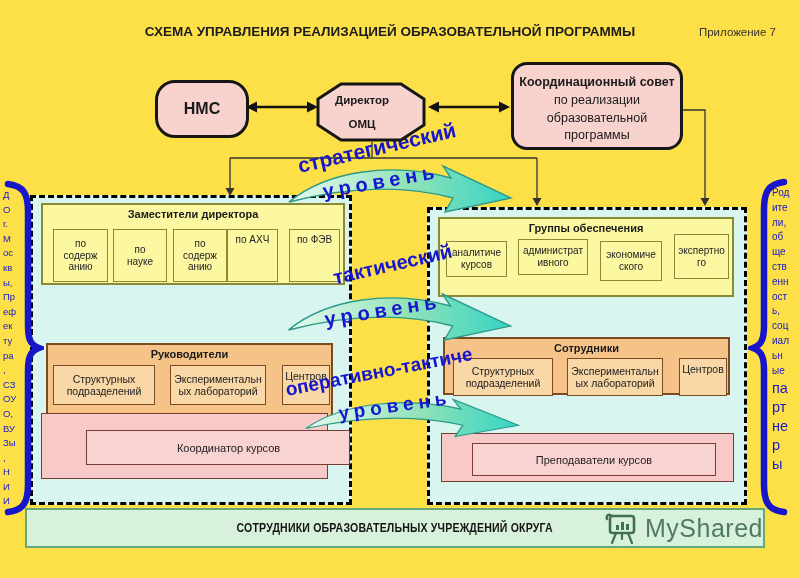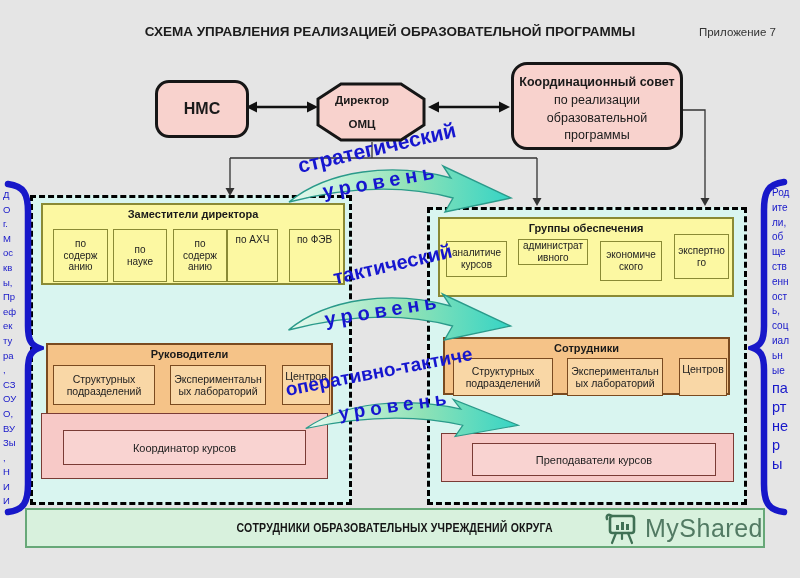--- a/index.html
+++ b/index.html
@@ -1,27 +1,27 @@
 <!DOCTYPE html>
 <html><head>
 <meta charset="utf-8">
 <style>
   html,body{margin:0;padding:0;background:#fff;}
-  #canvas{position:relative;width:800px;height:578px;background:#e5e5e5;overflow:hidden;
+  #canvas{position:relative;width:800px;height:578px;background:#fde047;overflow:hidden;
           font-family:"Liberation Sans",sans-serif;color:#1a1a1a;}
   .abs{position:absolute;}
   .preline{white-space:pre-line;}
 
   
   .page-title{left:70px;right:90px;top:24px;text-align:center;font-size:13.5px;font-weight:bold;color:#1c1c1c;}
   .annex{right:24px;top:26px;font-size:11.5px;color:#333;}
 
   
   .pinknode{background:#f8d2cd;border:3px solid #161616;}
-  .nms{left:155px;top:80px;width:88px;height:52px;border-radius:14px;
+  .nms{left:155px;top:80px;width:88px;height:52px;border-radius:20px;
        display:flex;align-items:center;justify-content:center;font-size:16px;font-weight:bold;}
   .director-wrap{left:316px;top:82px;width:110px;height:60px;}
   .director-text{left:316px;top:82px;width:92px;height:60px;display:flex;align-items:center;justify-content:center;
        text-align:center;font-size:11.5px;font-weight:bold;line-height:24px;}
   .council{left:511px;top:62px;width:172px;height:88px;border-radius:16px;box-sizing:border-box;
        padding:9px 0;text-align:center;font-size:12.5px;line-height:1.42;}
   .council b{font-weight:bold;}
 
   
   .zone{background:#d9f5f0;border:3px dashed #000;box-sizing:border-box;}
@@ -114,30 +114,30 @@
     <div class="grp orange" style="left:13px;top:117px;width:287px;height:76px;margin-top:28px;">
       <div class="grp-title">Руководители</div>
       <div class="item orange-item preline" style="left:5px;top:20px;width:102px;height:40px;font-size:10.5px;">Структурных
 подразделений</div>
       <div class="item orange-item preline" style="left:122px;top:20px;width:96px;height:40px;font-size:10.5px;">Экспериментальн
 ых лабораторий</div>
       <div class="item orange-item top-al" style="left:234px;top:20px;width:48px;height:40px;font-size:10.5px;">Центров</div>
     </div>
 
     <div class="grp pinkcard" style="left:8px;top:215px;width:287px;height:66px;">
-      <div class="pink-inner" style="position:absolute;left:21px;top:16px;width:241px;height:33px;">Координатор курсов</div>
+      <div class="pink-inner" style="position:absolute;left:44px;top:16px;width:241px;height:33px;padding-left:21px;">Координатор курсов</div>
     </div>
   </div>
 
   <div class="abs zone zone-right">
     <div class="grp yellow" style="left:8px;top:7px;width:296px;height:80px;padding-left:32px;">
       <div class="grp-title">Группы обеспечения</div>
       <div class="item yellow-item preline" style="left:6px;top:22px;width:61px;height:36px;">аналитиче
 курсов</div>
-      <div class="item yellow-item preline" style="left:78px;top:20px;width:70px;height:26px;">администрат
+      <div class="item yellow-item preline" style="left:78px;top:20px;width:70px;height:36px;">администрат
 ивного</div>
       <div class="item yellow-item preline" style="left:160px;top:22px;width:62px;height:40px;">экономиче
 ского</div>
       <div class="item yellow-item preline" style="left:234px;top:15px;width:55px;height:45px;">экспертно
 го</div>
     </div>
 
     <div class="grp orange" style="left:13px;top:127px;width:287px;height:58px;">
       <div class="grp-title">Сотрудники</div>
       <div class="item orange-item preline" style="left:8px;top:19px;width:100px;height:38px;font-size:10.5px;">Структурных

